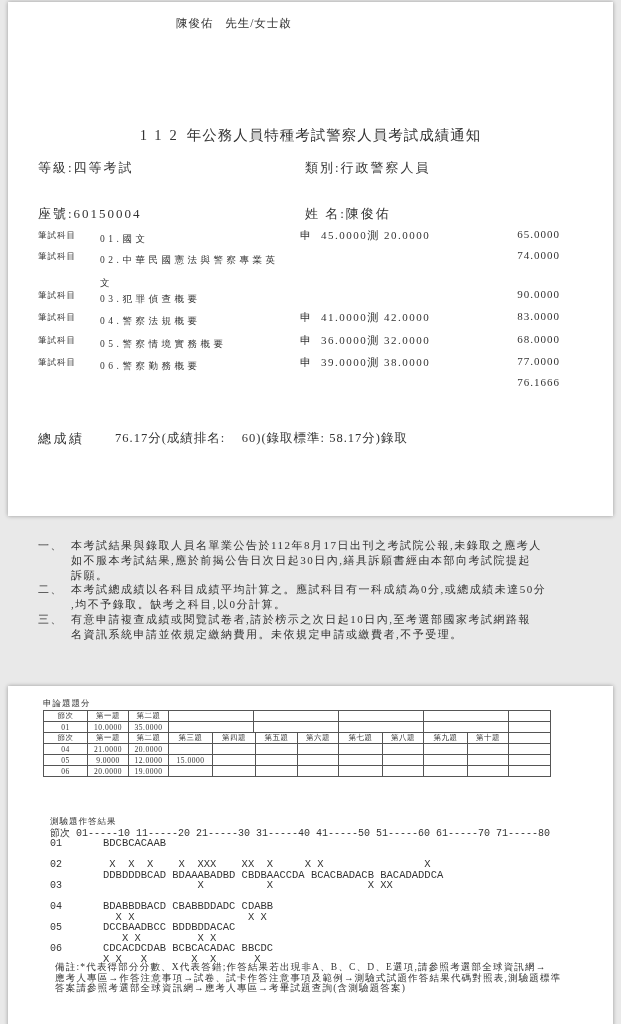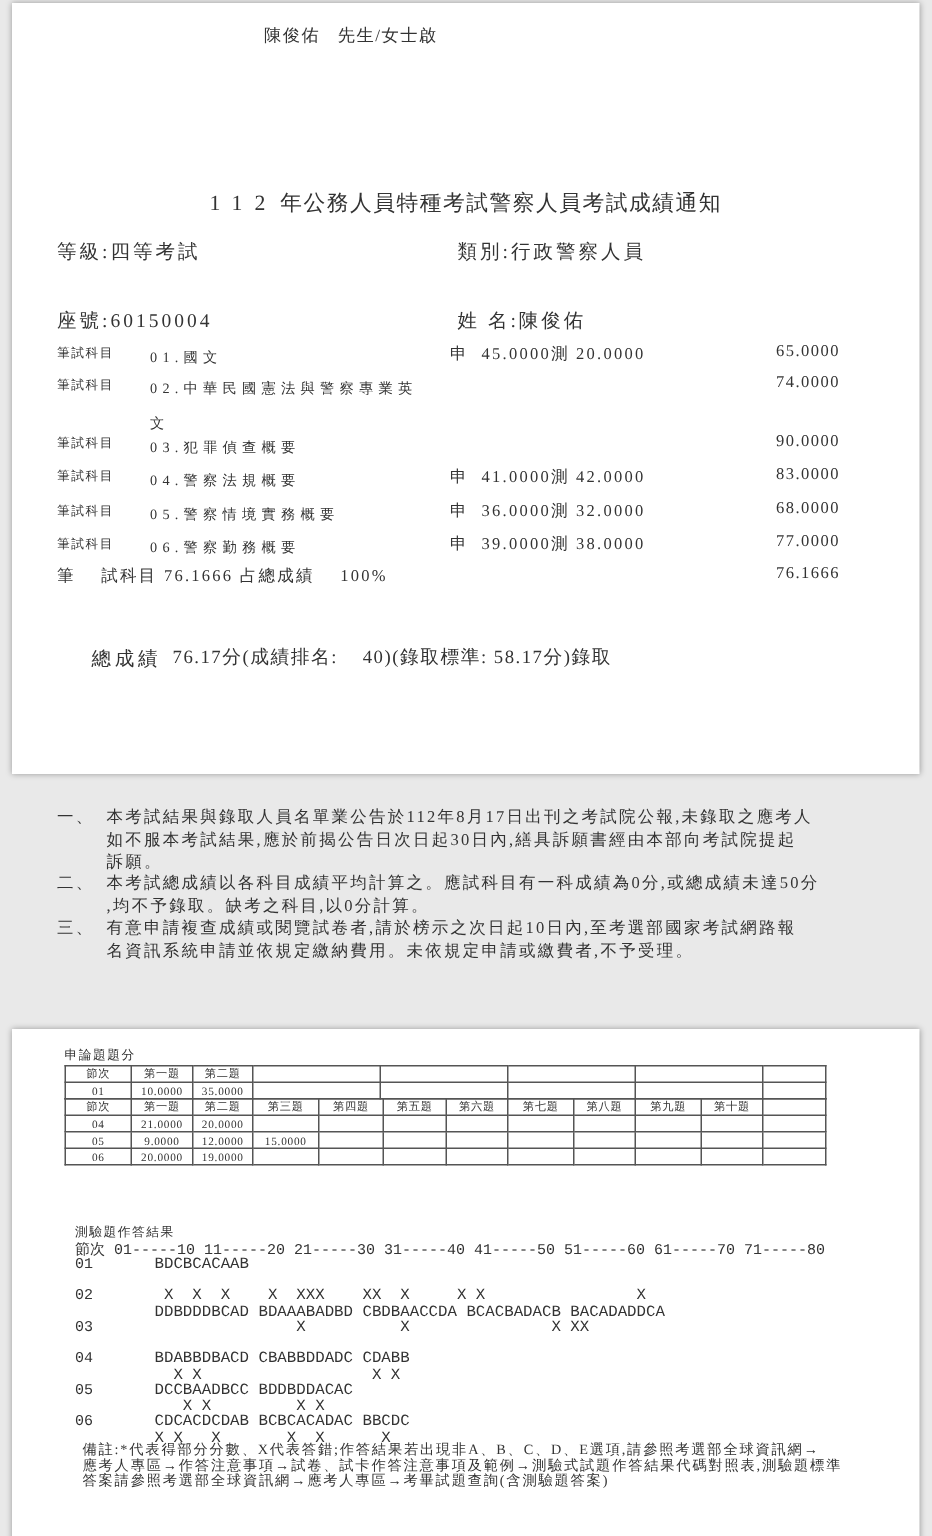--- a/index.html
+++ b/index.html
@@ -26,21 +26,21 @@
   .m-grade{top:157px;left:30px;}
   .m-cat{top:157px;left:297px;}
   .m-seat{top:203px;left:30px;}
   .m-name{top:203px;left:297px;text-align:right;}
   .srow{position:absolute;left:0;width:605px;height:20px;}
   .stype{position:absolute;left:30px;top:2px;font-size:8.5px;letter-spacing:1px;}
   .sname{position:absolute;left:92px;top:0;font-size:9.5px;letter-spacing:3.5px;white-space:pre-line;line-height:23px;}
   .sdetail{position:absolute;left:292px;top:0;font-size:11px;letter-spacing:1.5px;white-space:pre;}
   .sscore{position:absolute;left:470px;top:0;width:82px;text-align:right;font-size:11px;letter-spacing:1px;}
   .sumlabel{position:absolute;left:30px;top:0;font-size:11px;letter-spacing:1.5px;white-space:pre;}
-  .total-label{top:428px;left:30px;font-size:13px;letter-spacing:2.5px;margin-left:23px;}
+  .total-label{top:428px;left:30px;font-size:13px;letter-spacing:2.5px;}
   .total-value{top:428px;left:107px;font-size:12.5px;letter-spacing:1px;}
   .notes{position:absolute;top:536px;left:30px;width:548px;}
   .note{display:flex;font-size:11px;letter-spacing:1.5px;line-height:14.8px;}
   .note .marker{width:33px;flex:none;}
   .note .ntext{flex:1;}
 
   
   .essay-title{top:12px;left:35px;font-size:8.5px;letter-spacing:1px;}
   table{border-collapse:collapse;position:absolute;left:35px;table-layout:fixed;}
   #tableA{top:24px;}
@@ -97,26 +97,25 @@
     <span class="sdetail">申  36.0000測 32.0000</span>
     <span class="sscore">68.0000</span>
   </div>
   <div class="srow" style="top:353px">
     <span class="stype">筆試科目</span>
     <span class="sname">06.警察勤務概要</span>
     <span class="sdetail">申  39.0000測 38.0000</span>
     <span class="sscore">77.0000</span>
   </div>
   <div class="srow" style="top:374px">
-    <span class="sumlabel">筆    試科目 76.1666 占總成績    100%</span>
     <span class="sscore">76.1666</span>
   </div>
 
   <div class="abs total-label">總成績</div>
-  <div class="abs total-value">76.17分(成績排名:    40)(錄取標準: 58.17分)錄取</div>
+  <div class="abs total-value">76.17分(成績排名:    60)(錄取標準: 58.17分)錄取</div>
 
   <div class="notes">
     <div class="note">
       <span class="marker">一、</span>
       <span class="ntext pre-line">本考試結果與錄取人員名單業公告於112年8月17日出刊之考試院公報,未錄取之應考人
 如不服本考試結果,應於前揭公告日次日起30日內,繕具訴願書經由本部向考試院提起
 訴願。</span>
     </div>
     <div class="note">
       <span class="marker">二、</span>

